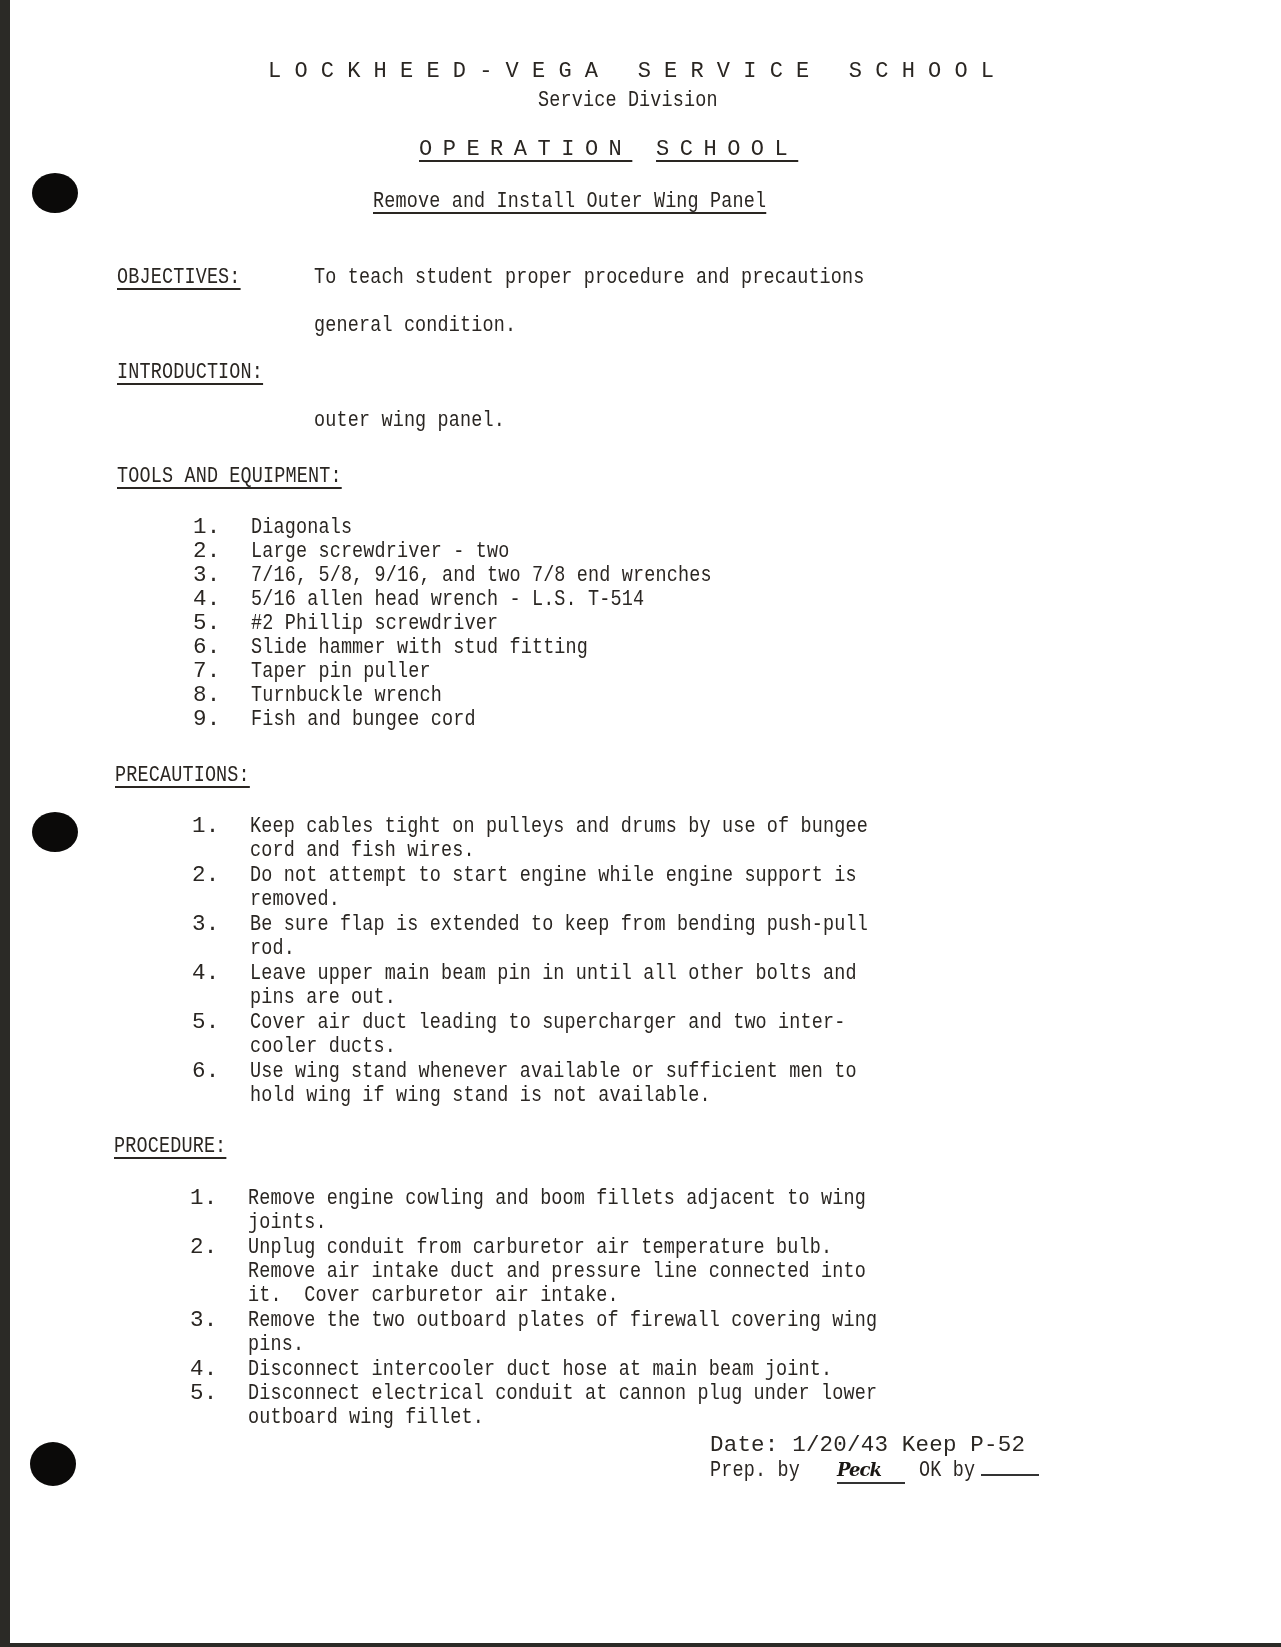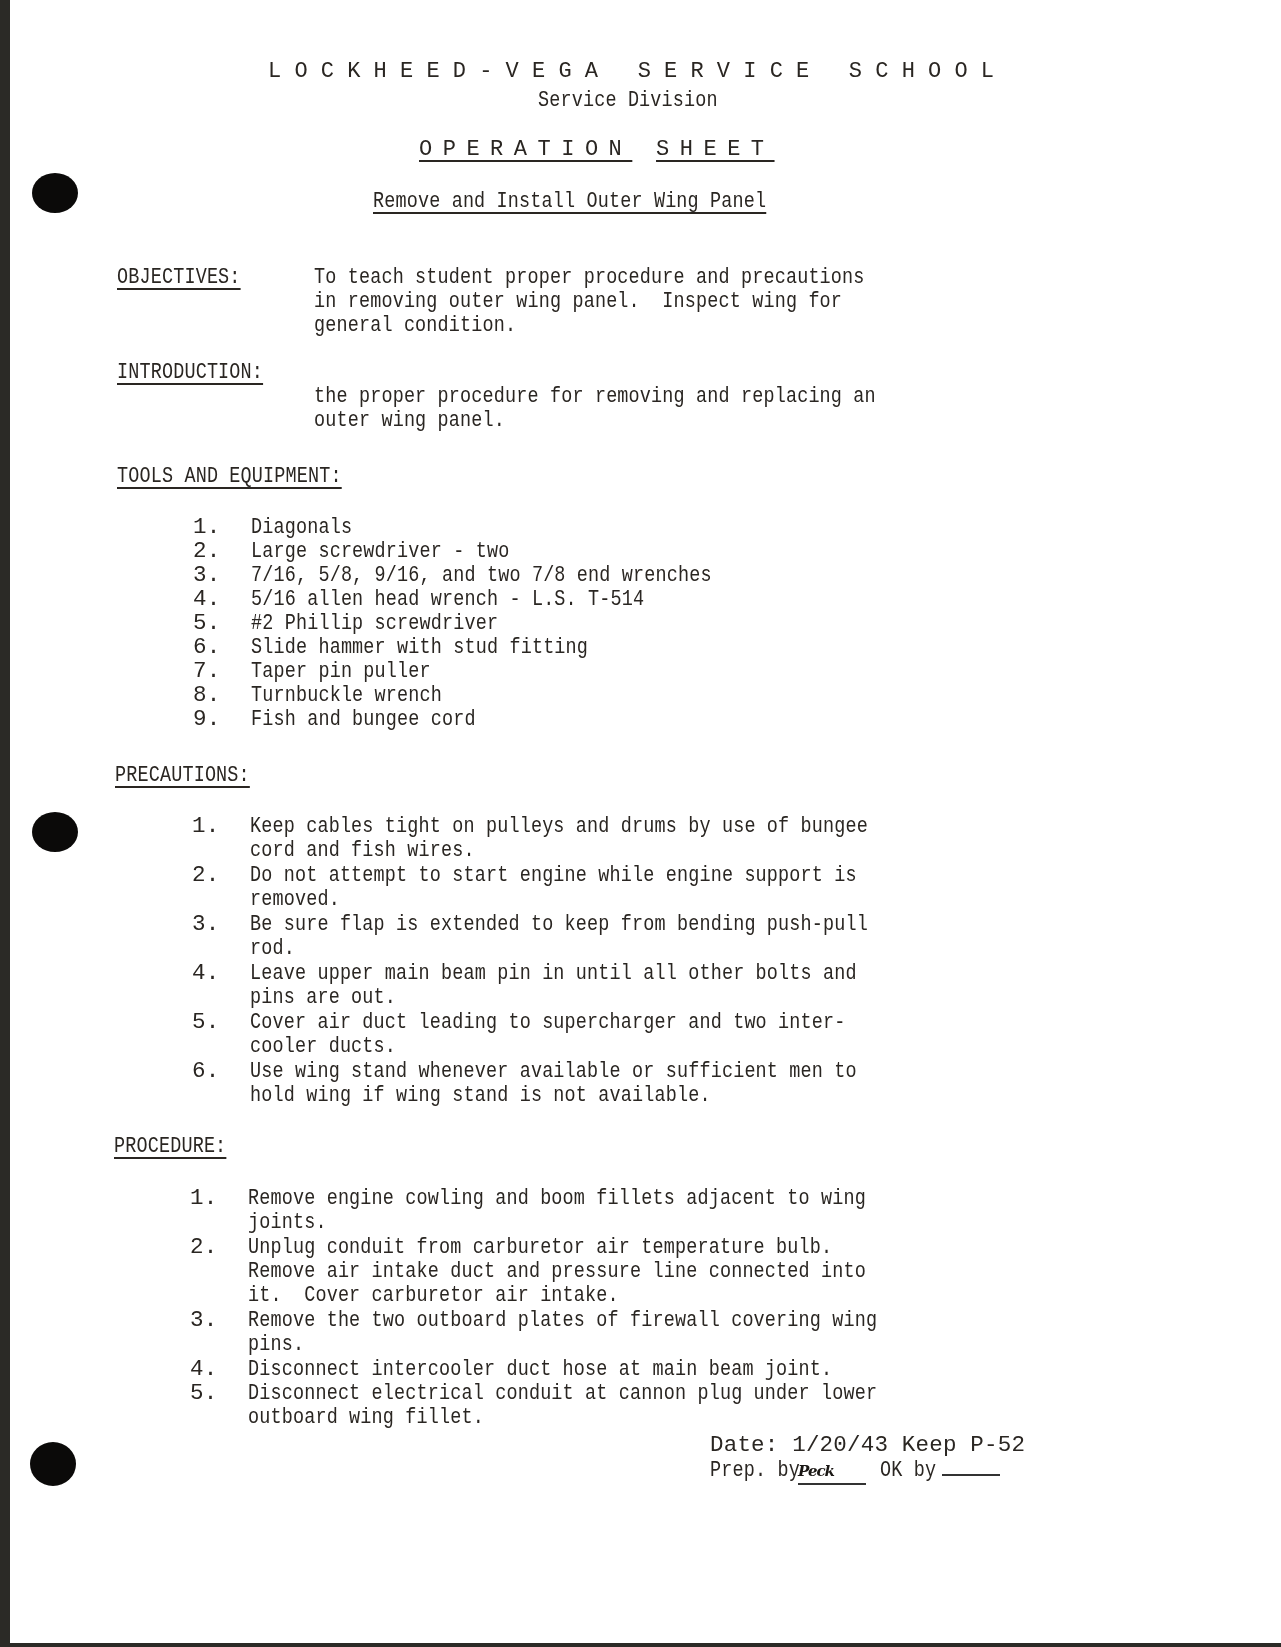--- a/index.html
+++ b/index.html
@@ -20,52 +20,50 @@
       position: absolute; width: 46px; height: 40px;
       border-radius: 50%; background: #0b0a09;
     }
     .t { position: absolute; white-space: pre; font-size: 22.5px; line-height: 24px; letter-spacing: 0.2px; }
     .title1 { letter-spacing: 13.2px; font-size: 22px; }
     .title2 { letter-spacing: 10.5px; font-size: 22px; }
     .ul { text-decoration: underline; text-decoration-thickness: 2px; text-underline-offset: 5px; }
     .condensed { display: inline-block; transform: scaleX(0.82); transform-origin: left center; }
     .sig {
       font-family: "DejaVu Serif", serif; font-style: italic; font-weight: bold;
-      font-size: 15px; color: #1a1714;
-      display: inline-block; width: 68px; border-bottom: 2px solid #333; letter-spacing: -1px;
+      font-size: 18px; color: #1a1714;
+      display: inline-block; width: 68px; border-bottom: 2px solid #333; letter-spacing: -1px; margin-left: 39px;
     }
     .blank { display: inline-block; width: 58px; border-bottom: 2px solid #333; }
     .list { position: absolute; }
     .li { display: flex; }
     .num { width: 58px; white-space: pre; }
     .txt { white-space: pre-wrap; width: 820px; }
   </style>
 </head>
 <body>
 
 <div class="page">
 
   <div class="hole" style="left:22px;top:173px;"></div>
   <div class="hole" style="left:22px;top:812px;"></div>
   <div class="hole" style="left:20px;top:1442px;height:44px;"></div>
 
   <div class="t title1" style="left:258px;top:60px;">LOCKHEED-VEGA SERVICE SCHOOL</div>
   <div class="t" style="left:528px;top:88px;"><span class="condensed">Service Division</span></div>
 
-  <div class="t title2" style="left:409px;top:138px;"><span class="ul">OPERATION</span> <span class="ul">SHEET</span></div>
+  <div class="t title2" style="left:409px;top:138px;"><span class="ul">OPERATION</span> <span class="ul">SCHOOL</span></div>
 
   <div class="t" style="left:363px;top:189px;"><span class="ul condensed">Remove and Install Outer Wing Panel</span></div>
 
   <div class="t" style="left:107px;top:265px;"><span class="ul condensed">OBJECTIVES:</span></div>
   <div class="t" style="left:304px;top:265px;"><span class="condensed">To teach student proper procedure and precautions</span></div>
-  <div class="t" style="left:304px;top:289px;"><span class="condensed">in removing outer wing panel.  Inspect wing for</span></div>
   <div class="t" style="left:304px;top:313px;"><span class="condensed">general condition.</span></div>
 
   <div class="t" style="left:107px;top:360px;"><span class="ul condensed">INTRODUCTION:</span></div>
-  <div class="t" style="left:304px;top:384px;"><span class="condensed">the proper procedure for removing and replacing an</span></div>
   <div class="t" style="left:304px;top:408px;text-decoration:underline;"><span class="condensed">outer wing panel.</span></div>
 
   <div class="t" style="left:107px;top:464px;"><span class="ul condensed">TOOLS AND EQUIPMENT:</span></div>
   <div class="list" style="left:183px;top:515px;">
     <div class="li t" style="position:relative"><span class="num">1.</span><span class="txt condensed">Diagonals</span></div>
     <div class="li t" style="position:relative"><span class="num">2.</span><span class="txt condensed">Large screwdriver - two</span></div>
     <div class="li t" style="position:relative"><span class="num">3.</span><span class="txt condensed">7/16, 5/8, 9/16, and two 7/8 end wrenches</span></div>
     <div class="li t" style="position:relative"><span class="num">4.</span><span class="txt condensed">5/16 allen head wrench - L.S. T-514</span></div>
     <div class="li t" style="position:relative"><span class="num">5.</span><span class="txt condensed">#2 Phillip screwdriver</span></div>
     <div class="li t" style="position:relative"><span class="num">6.</span><span class="txt condensed">Slide hammer with stud fitting</span></div>

